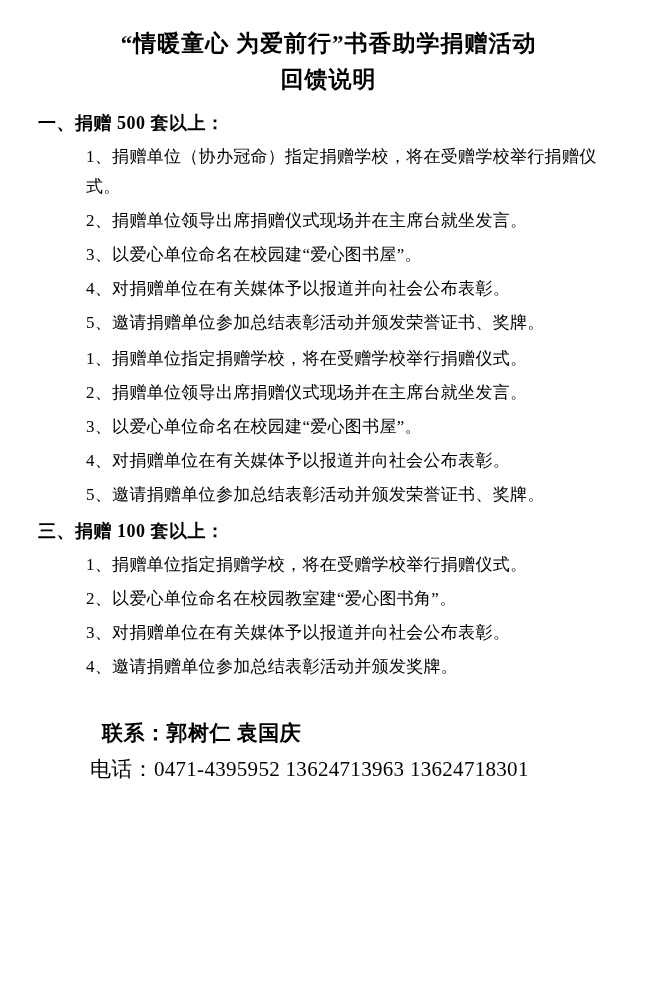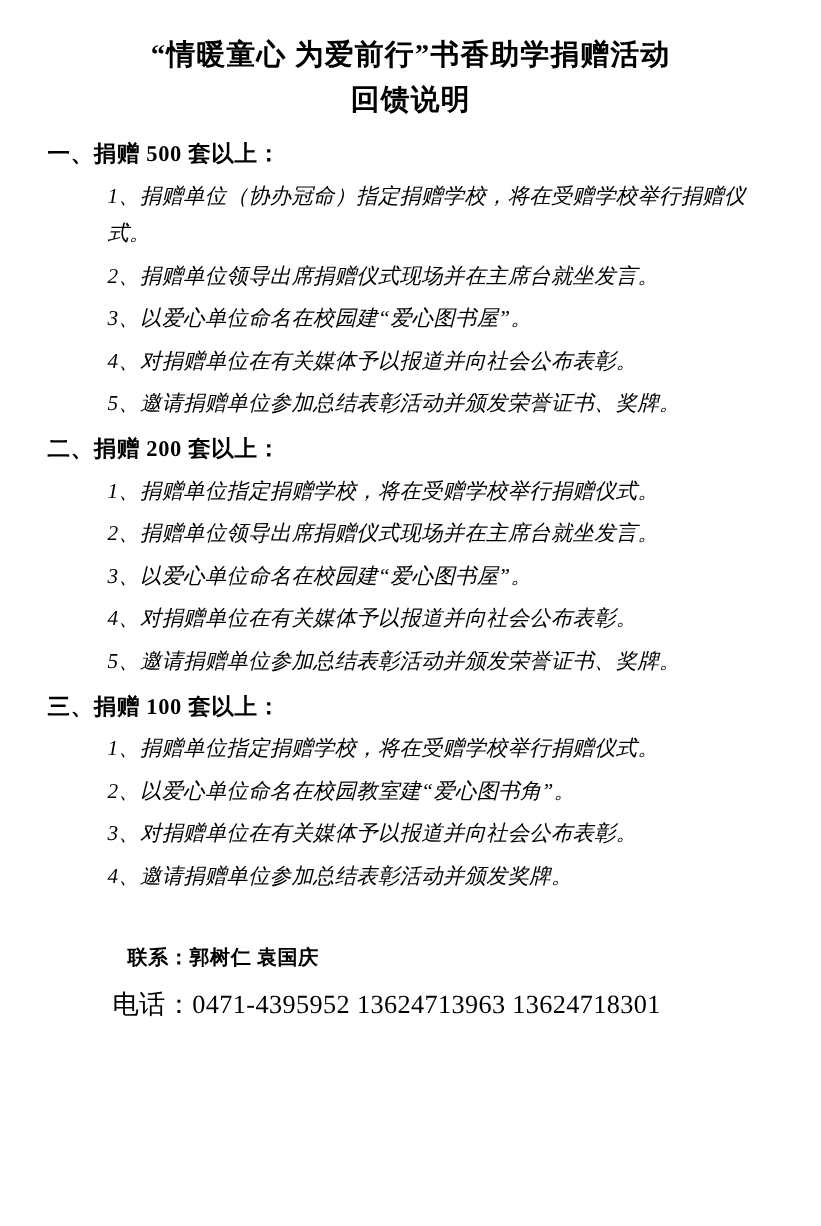--- a/index.html
+++ b/index.html
@@ -40,27 +40,26 @@
     font-weight: bold;
     margin: 0 0 4px 8px;
     line-height: 30px;
     letter-spacing: 0.5px;
   }
   .item {
     font-size: 17px;
     line-height: 30px;
     margin: 0 0 4px 56px;
     letter-spacing: 0.3px;
-    font-style: italic;
   }
   .footer {
     margin-top: 36px;
   }
   .contact-line {
-    font-size: 16px;
+    font-size: 21px;
     font-weight: bold;
     line-height: 30px;
     margin: 0 0 6px 72px;
     letter-spacing: 0.5px;
   }
   .phone-line {
     font-size: 21px;
     line-height: 30px;
     margin: 0 0 0 60px;
     letter-spacing: 0.3px;
@@ -79,21 +78,20 @@
   <div class="section">
     <div class="section-heading">一、捐赠 500 套以上：</div>
     <div class="item">1、捐赠单位（协办冠命）指定捐赠学校，将在受赠学校举行捐赠仪式。</div>
     <div class="item">2、捐赠单位领导出席捐赠仪式现场并在主席台就坐发言。</div>
     <div class="item">3、以爱心单位命名在校园建“爱心图书屋”。</div>
     <div class="item">4、对捐赠单位在有关媒体予以报道并向社会公布表彰。</div>
     <div class="item">5、邀请捐赠单位参加总结表彰活动并颁发荣誉证书、奖牌。</div>
   </div>
 
   <div class="section">
-    <div class="section-heading">二、捐赠 200 套以上：</div>
     <div class="item">1、捐赠单位指定捐赠学校，将在受赠学校举行捐赠仪式。</div>
     <div class="item">2、捐赠单位领导出席捐赠仪式现场并在主席台就坐发言。</div>
     <div class="item">3、以爱心单位命名在校园建“爱心图书屋”。</div>
     <div class="item">4、对捐赠单位在有关媒体予以报道并向社会公布表彰。</div>
     <div class="item">5、邀请捐赠单位参加总结表彰活动并颁发荣誉证书、奖牌。</div>
   </div>
 
   <div class="section">
     <div class="section-heading">三、捐赠 100 套以上：</div>
     <div class="item">1、捐赠单位指定捐赠学校，将在受赠学校举行捐赠仪式。</div>

